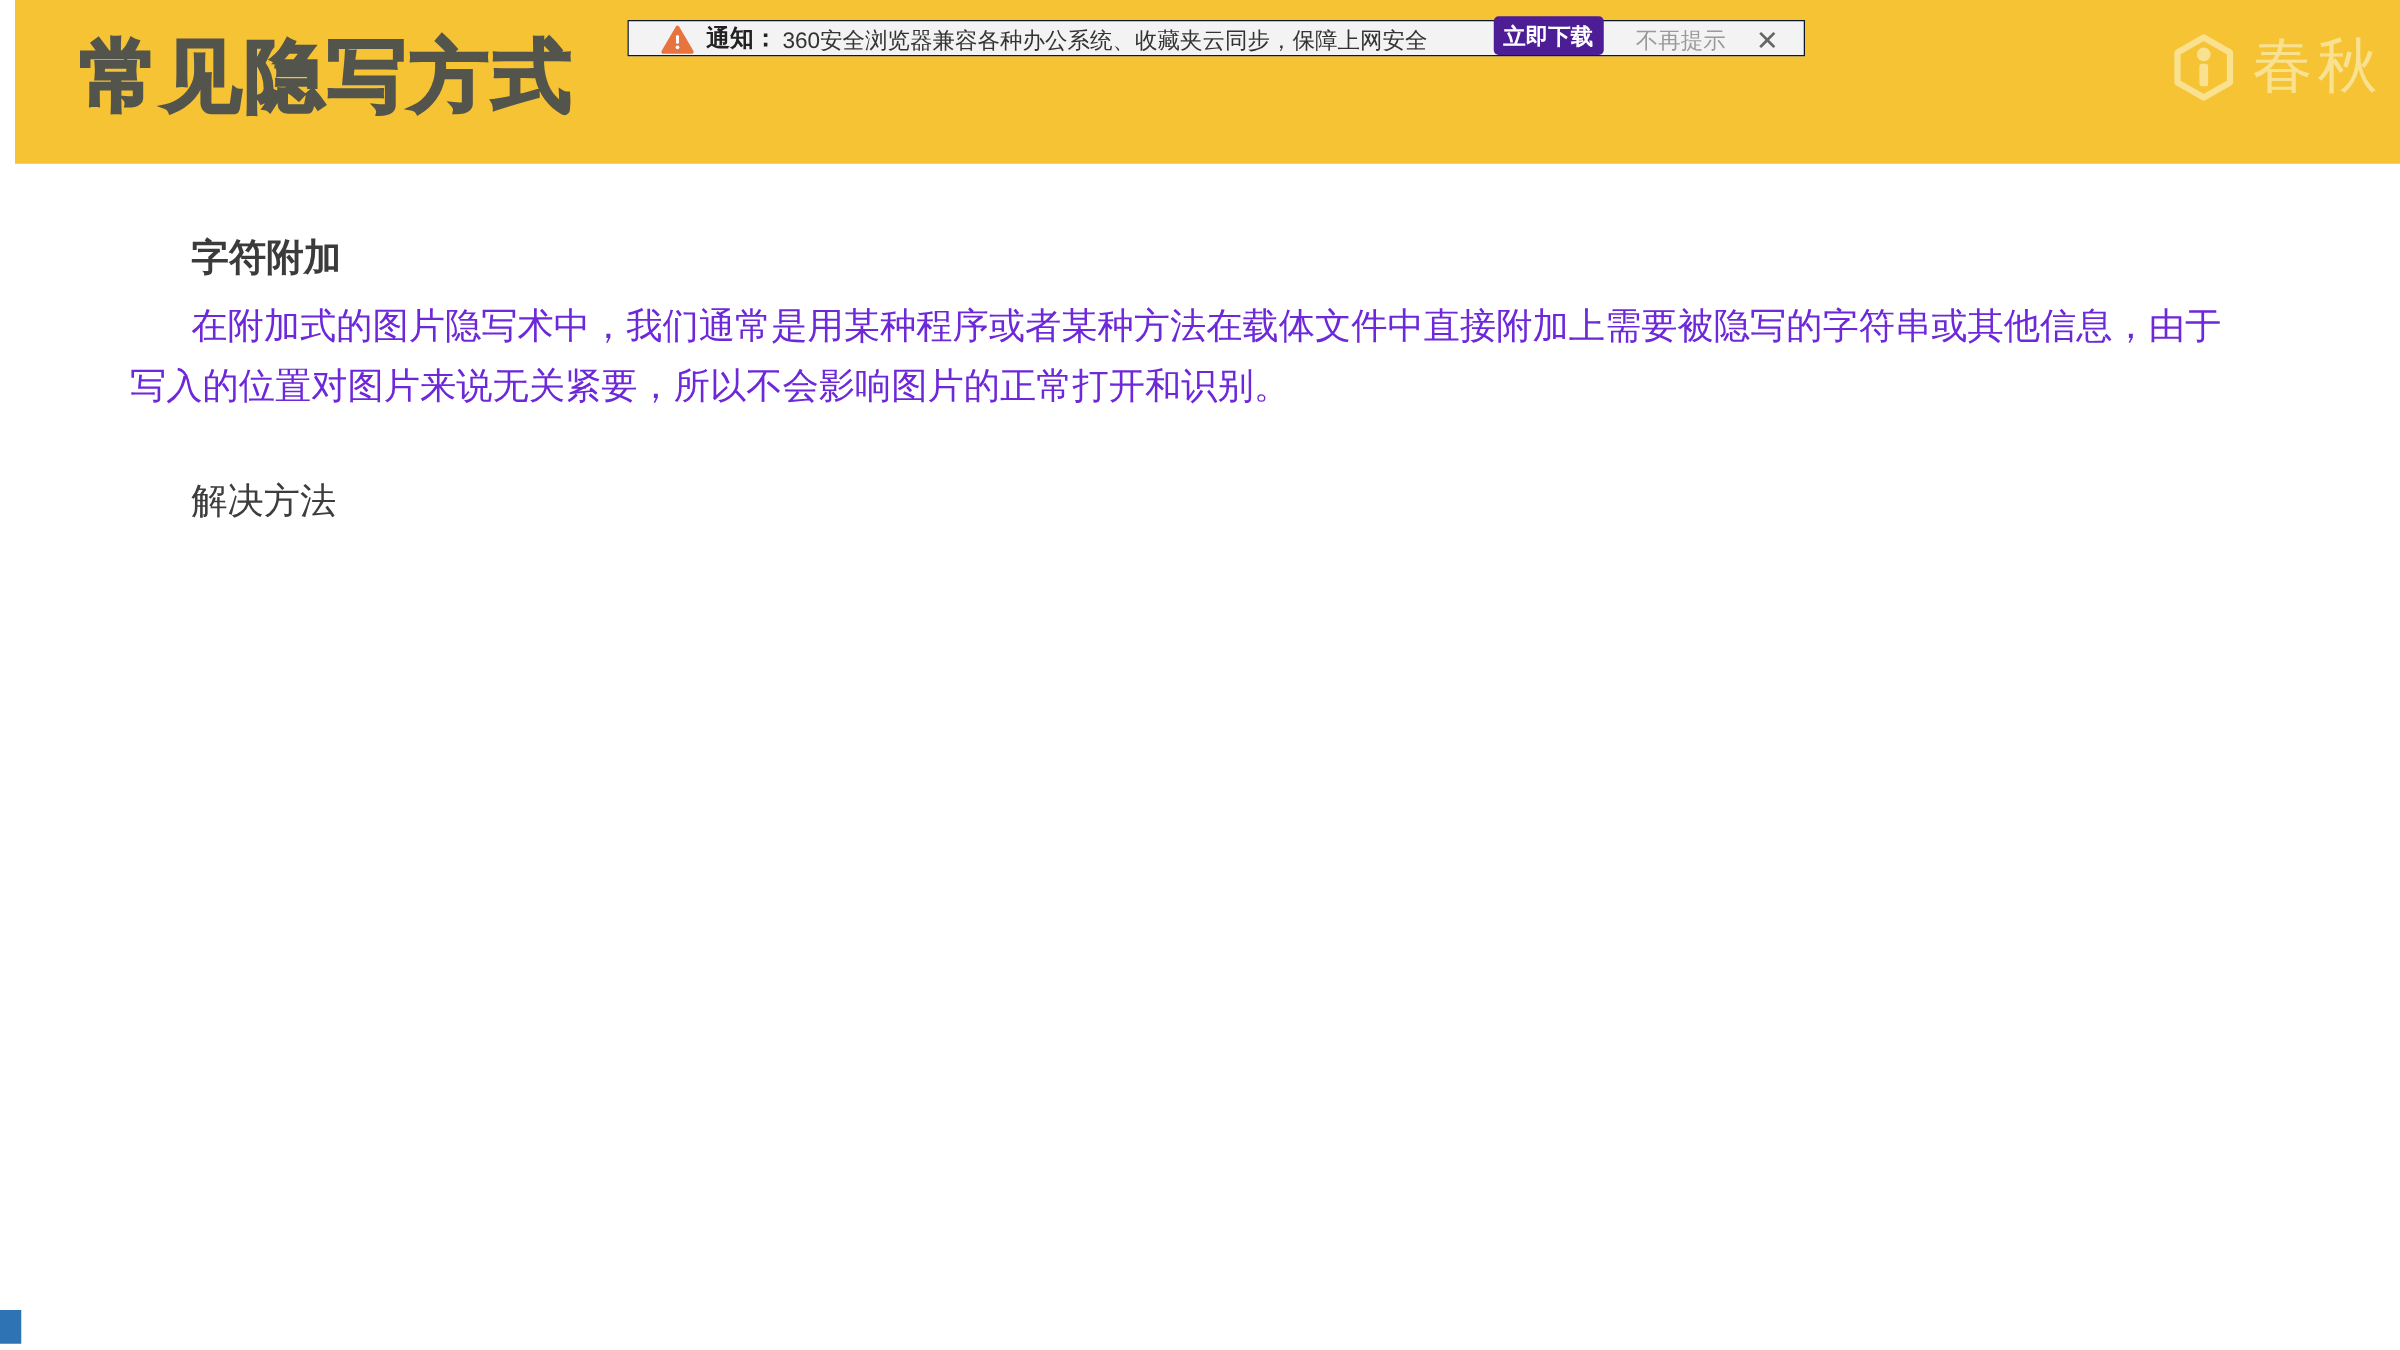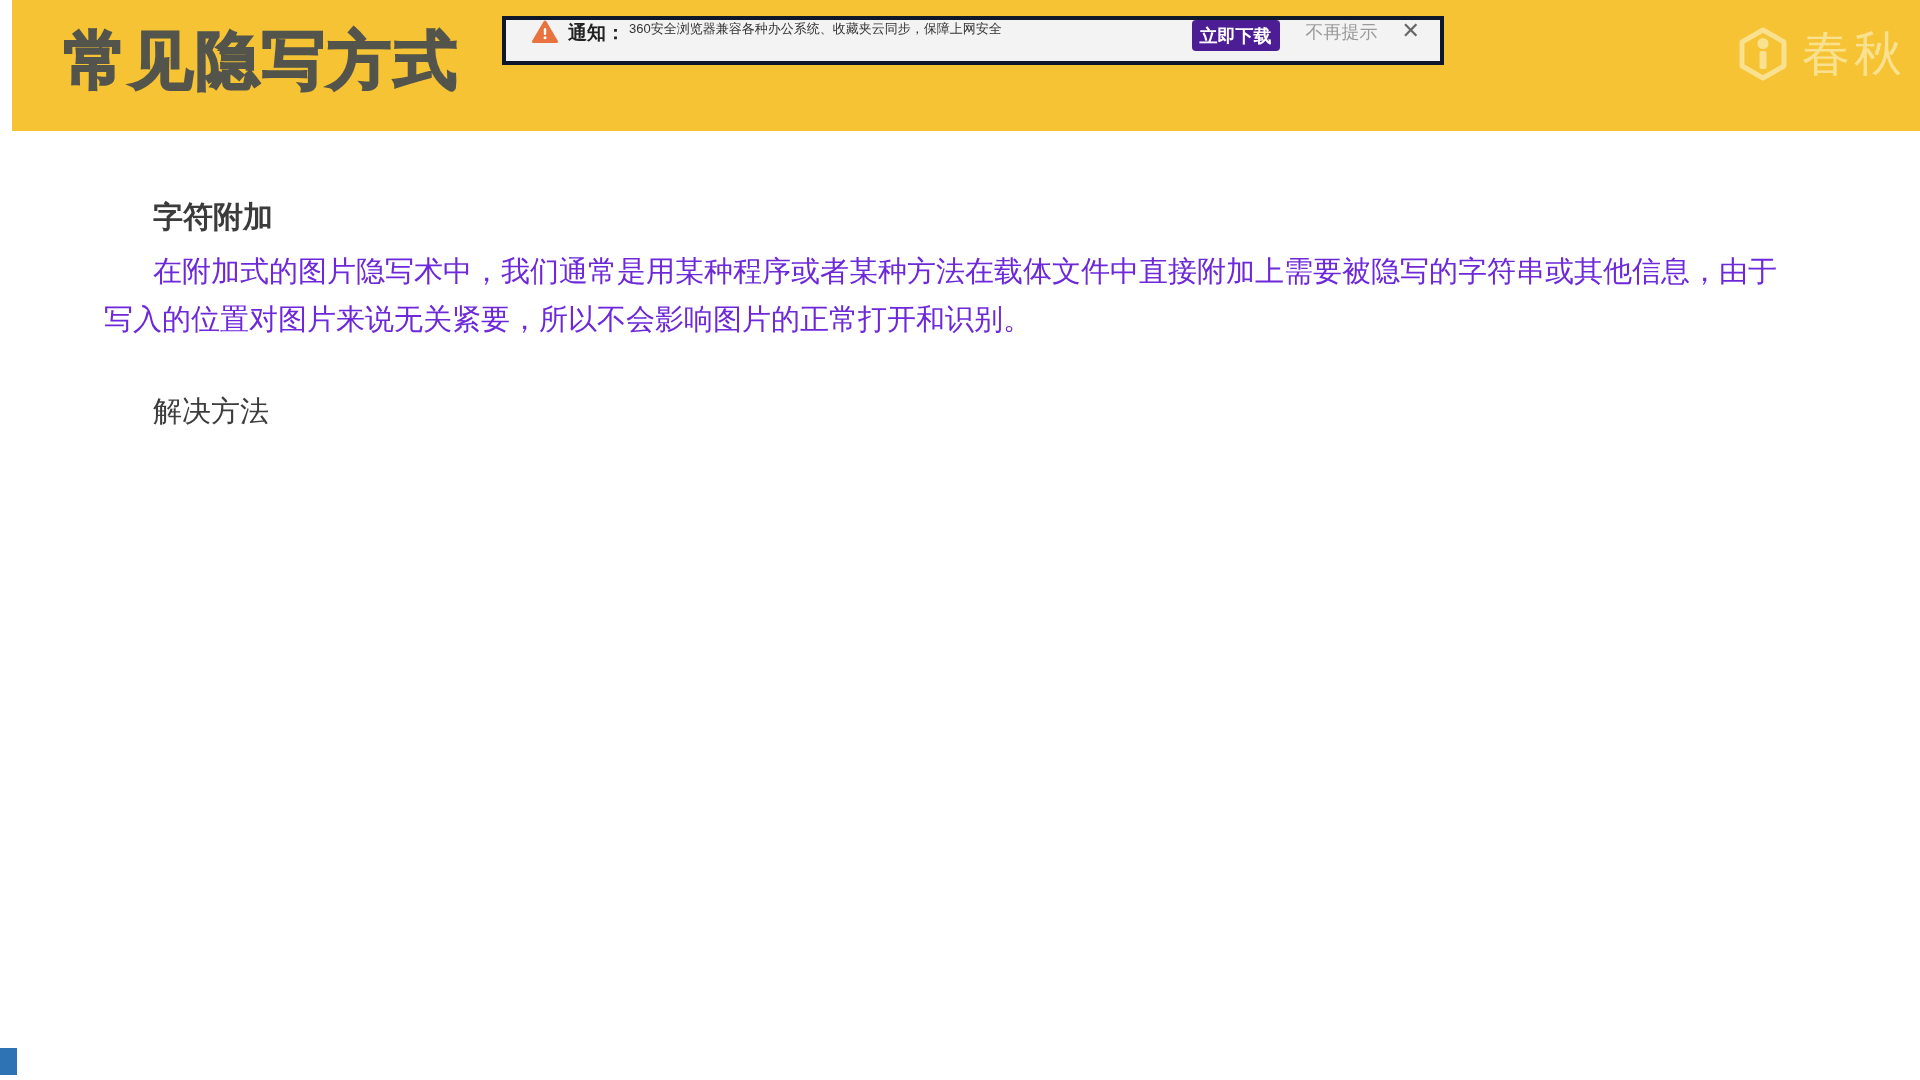--- a/index.html
+++ b/index.html
@@ -14,45 +14,45 @@
     position:absolute;top:0;left:12px;width:1920px;height:131px;
     background:#F5C333;
   }
   .page-title{
     position:absolute;left:52px;top:18px;
     font-size:63px;font-weight:900;letter-spacing:3px;
     color:#53544C;-webkit-text-stroke:2.2px #53544C;
   }
   
   .notice{
-    position:absolute;left:490px;top:16px;width:942px;height:49px;
-    background:#F3F3F3;border:4px solid #0f172a;box-sizing:border-box;
-    display:flex;align-items:flex-start;
+    position:absolute;left:490px;top:16px;width:942px;height:29px;
+    background:#F3F3F3;border:1px solid #0f172a;box-sizing:border-box;
+    display:flex;align-items:flex-end;
   }
   .warn-icon{width:26px;height:24px;margin-left:26px;flex:0 0 auto;}
   .notice-label{font-weight:bold;color:#222;font-size:19px;margin-left:10px;white-space:nowrap;}
-  .notice-msg{color:#333;font-size:13px;margin-left:4px;white-space:nowrap;}
+  .notice-msg{color:#333;font-size:18px;margin-left:4px;white-space:nowrap;}
   .download-btn{
     margin-left:auto;flex:0 0 auto;
     width:88px;height:31px;border:none;border-radius:4px;
     background:#4c1d95;color:#fff;font-size:18px;font-weight:bold;
     font-family:inherit;cursor:pointer;line-height:31px;text-align:center;
   }
   .dismiss{color:#9a9a9a;font-size:18px;margin-left:26px;white-space:nowrap;cursor:pointer;}
   .close-x{color:#666;font-size:22px;margin-left:24px;margin-right:20px;cursor:pointer;line-height:1;}
   
   .brand{
     position:absolute;right:26px;top:26px;height:56px;
     display:flex;align-items:center;gap:10px;
     color:#F9E190;
   }
   .brand-text{font-size:48px;font-weight:normal;letter-spacing:4px;line-height:1;}
   
   .main{
-    position:absolute;top:133px;left:0;right:0;
+    position:absolute;top:123px;left:0;right:0;
     padding:64px 120px 0 104px;box-sizing:border-box;
   }
   .h-bold{
     margin:0 0 8px 49px;font-size:30px;font-weight:bold;color:#3b3b3b;line-height:40px;
   }
   .para{
     margin:10px 0 0 0;text-indent:49px;
     font-size:29px;line-height:48px;color:#6d28d9;
   }
   .h-plain{

